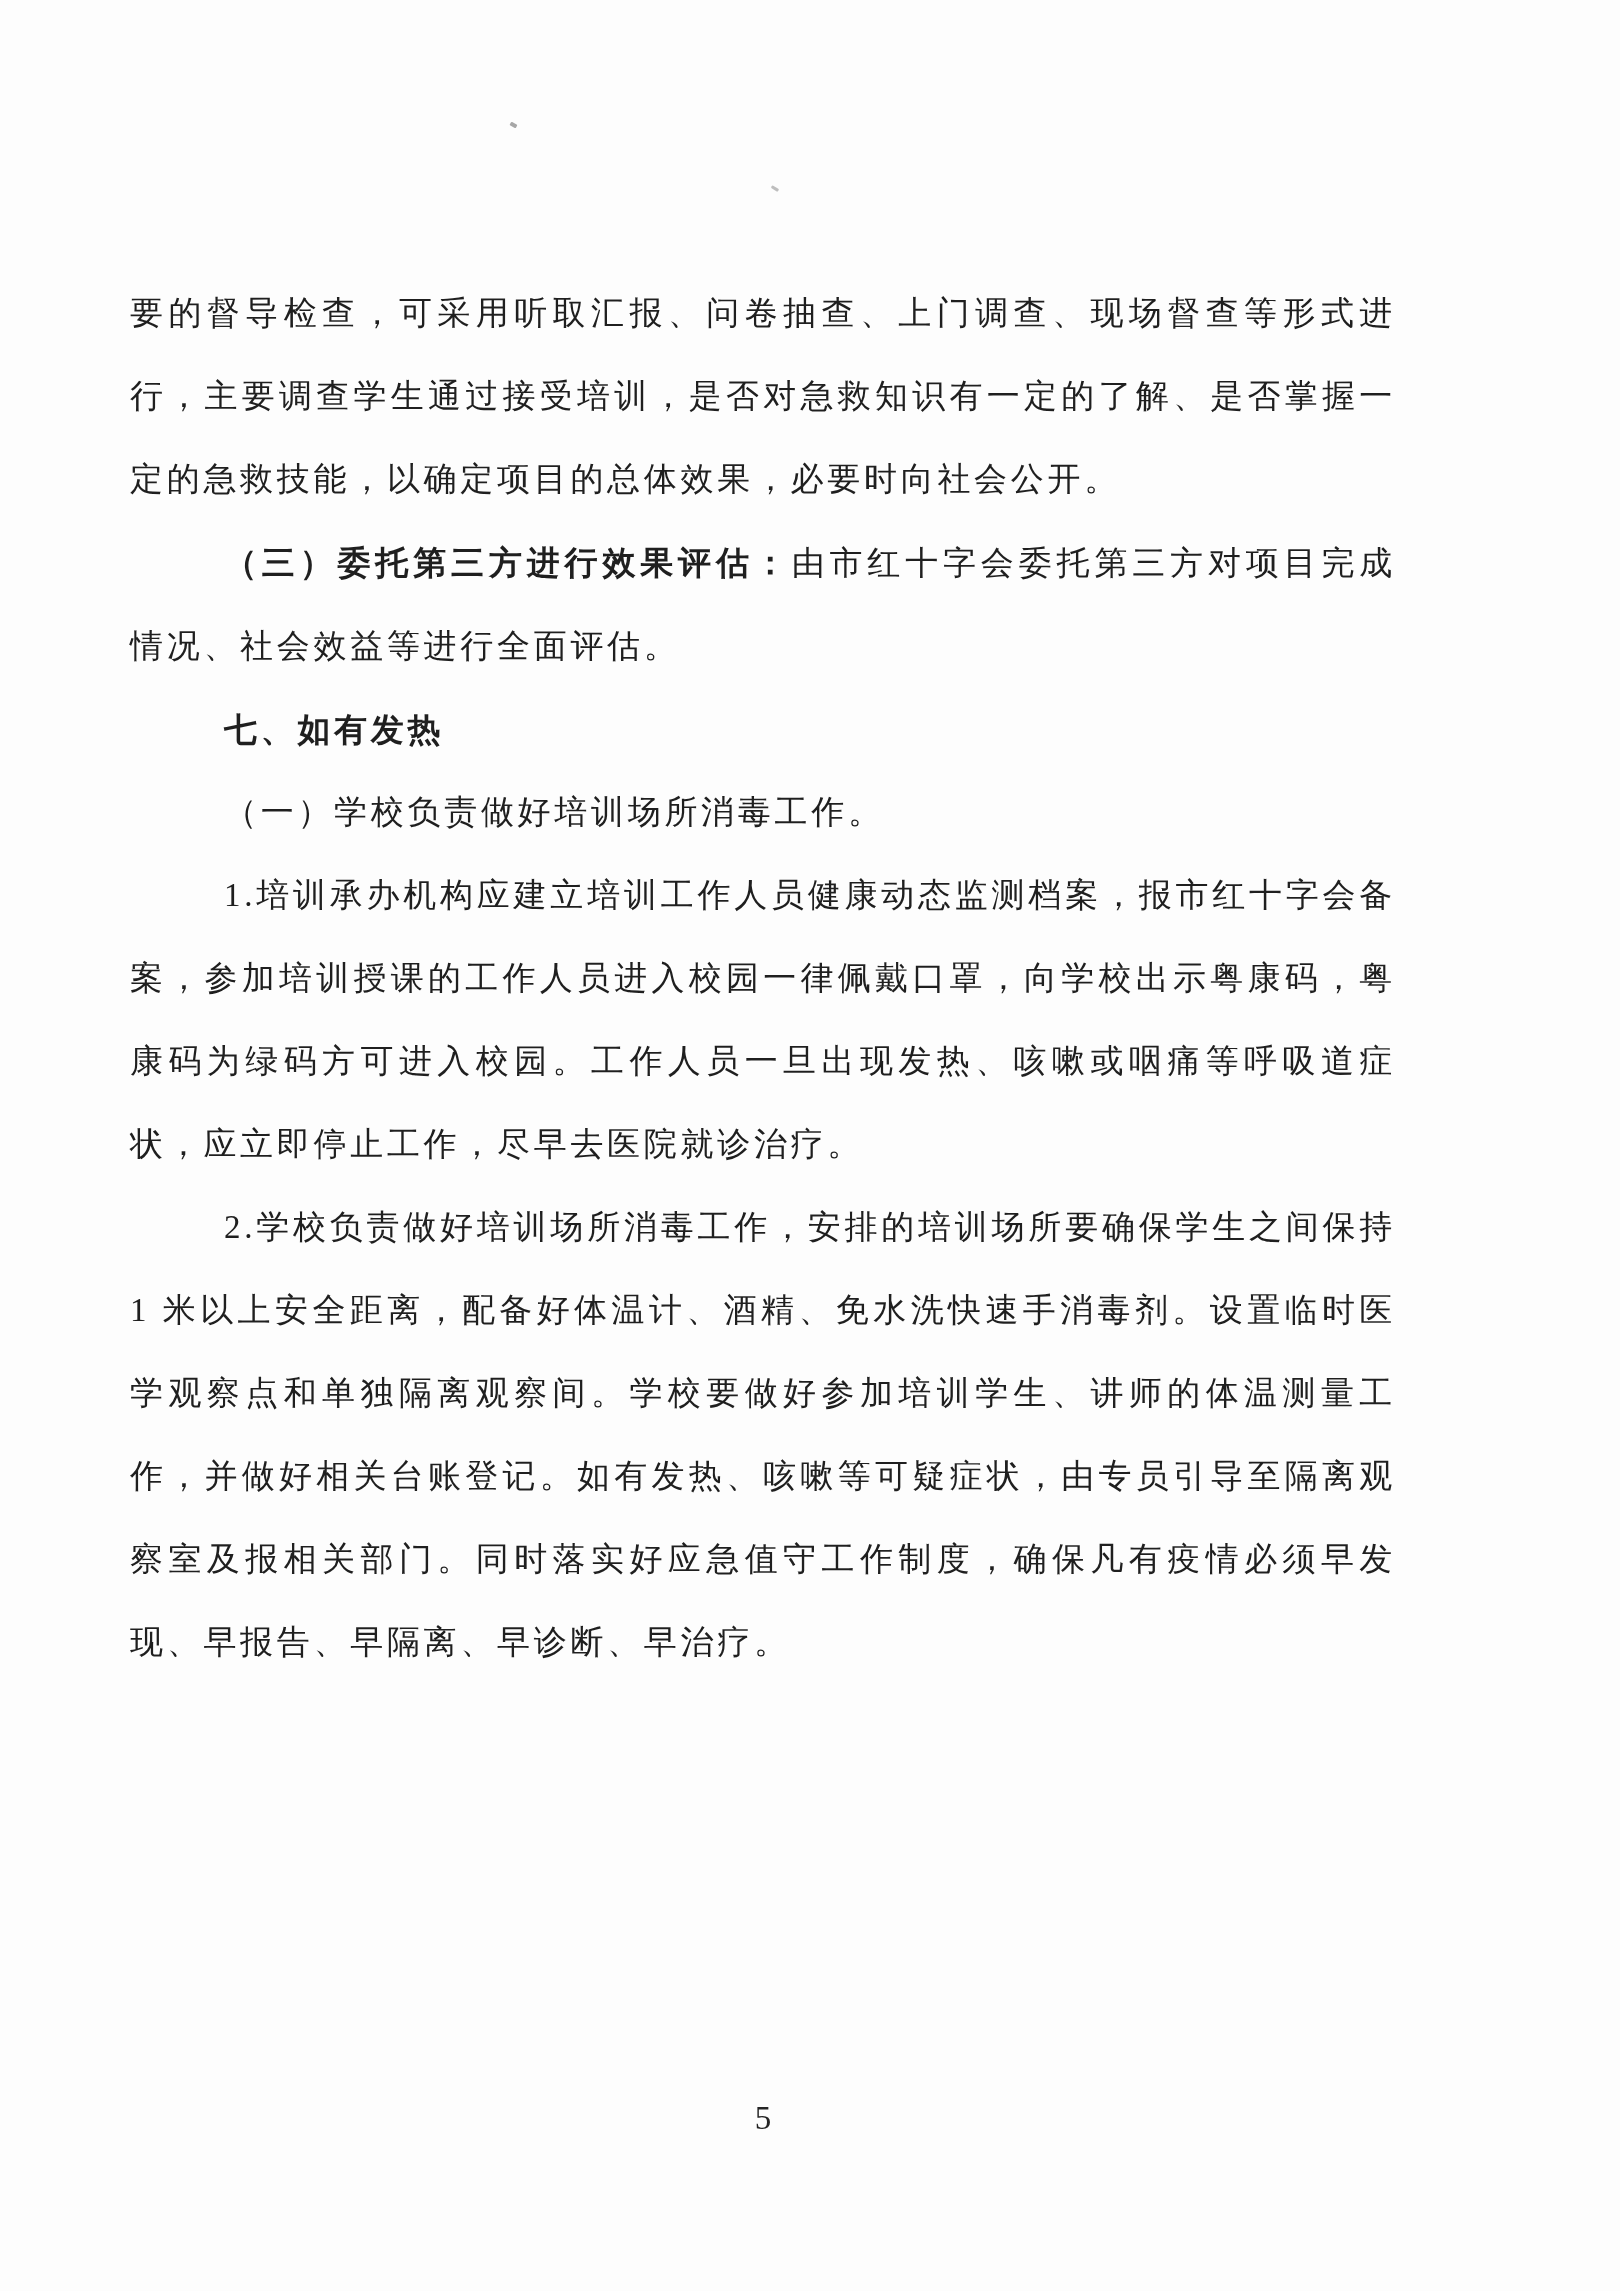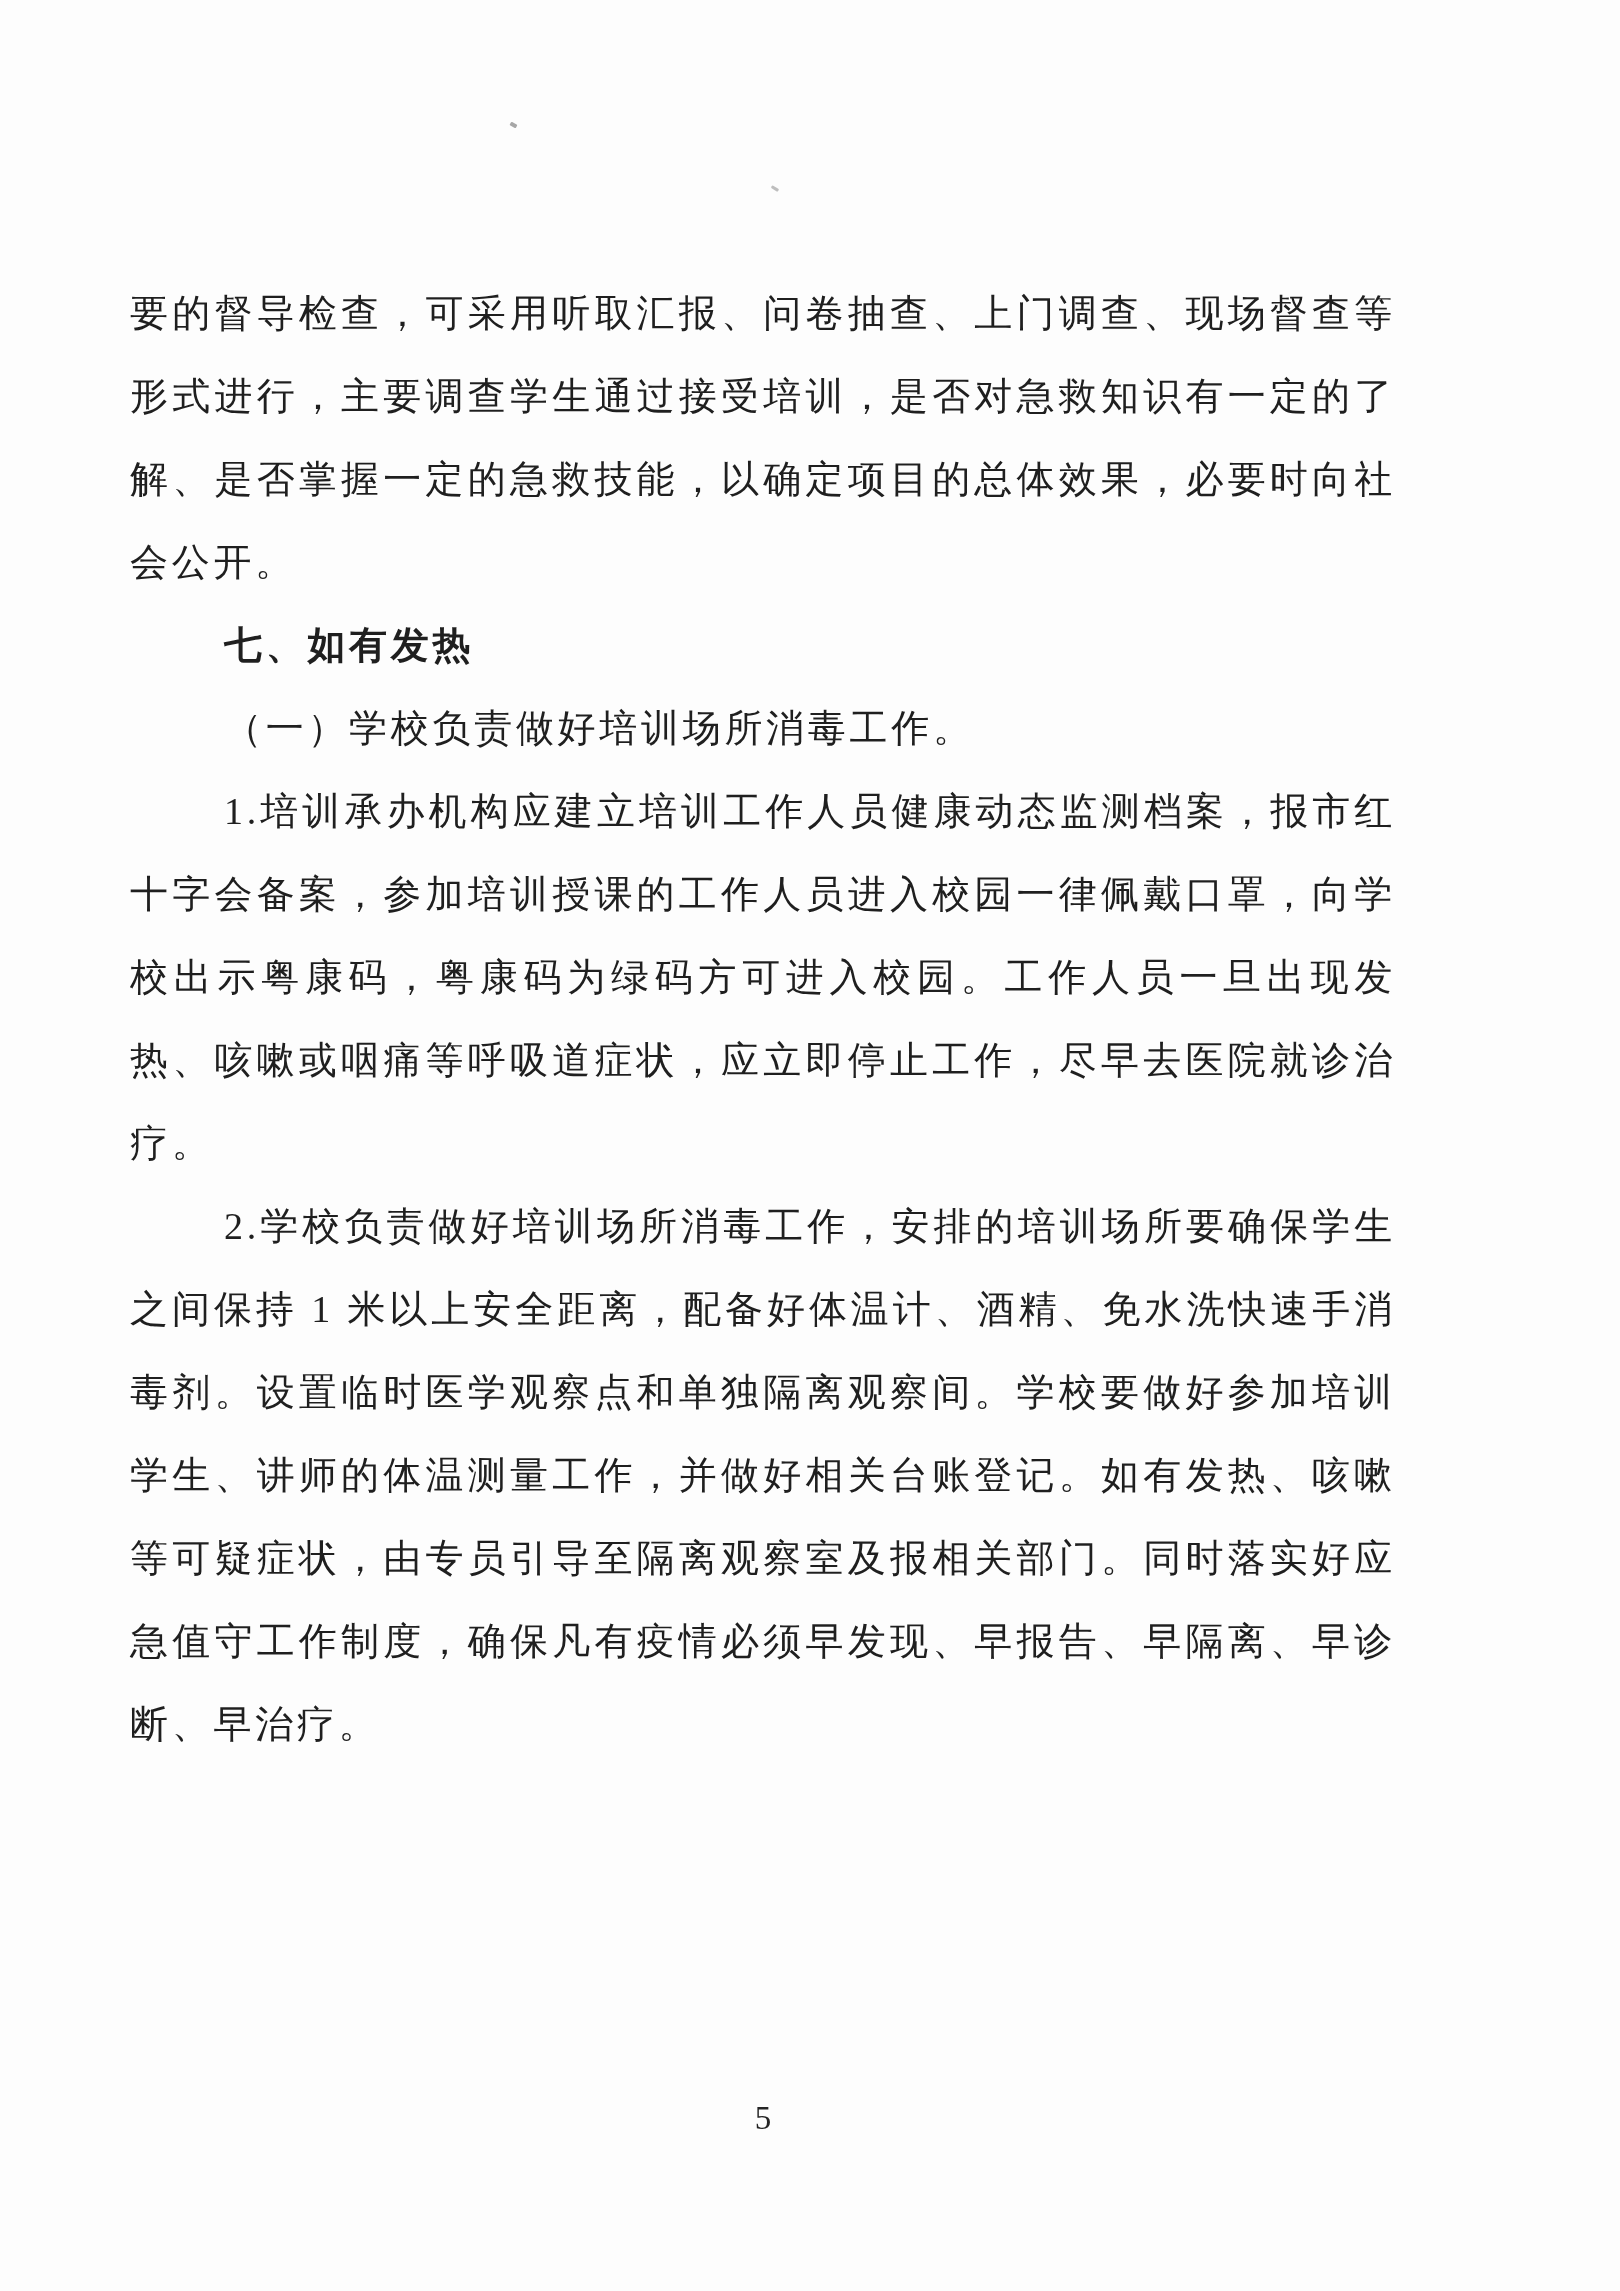--- a/index.html
+++ b/index.html
@@ -15,21 +15,21 @@
     height: 2292px;
     background: #fdfdfd;
     overflow: hidden;
     color: #1f1f1f;
   }
   .content {
     position: absolute;
     left: 130px;
     top: 272px;
     width: 1266px;
-    font-size: 38px;
+    font-size: 33px;
     line-height: 83px;
     letter-spacing: 3.7px;
     text-align: justify;
     text-justify: inter-ideograph;
   }
   .para {
     margin: 0;
     padding: 0;
   }
   .para.indent { text-indent: 94px; }
@@ -72,20 +72,23 @@
 
   <div class="speck speck-1"></div>
   <div class="speck speck-2"></div>
 
   <div class="content">
 
     <p class="para">
       <span>要的督导检查，可采用听取汇报、问卷抽查、上门调查、现场督查等形式进行，主要调查学生通过接受培训，是否对急救知识有一定的了解、是否掌握一定的急救技能，以确定项目的总体效果，必要时向社会公开。</span>
     </p>
 
+    <p class="para indent">
+      <span class="lead">（三）委托第三方进行效果评估：</span><span>由市红十字会委托第三方对项目完成情况、社会效益等进行全面评估。</span>
+    </p>
 
     <p class="para indent heading">
       <span>七、如有发热</span>
     </p>
 
     <p class="para indent">
       <span>（一）学校负责做好培训场所消毒工作。</span>
     </p>
 
     <p class="para indent">

